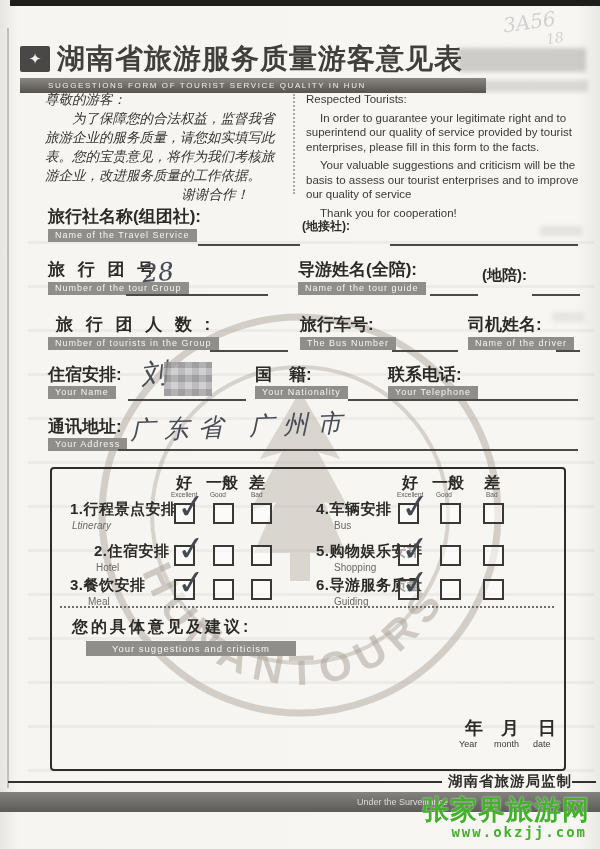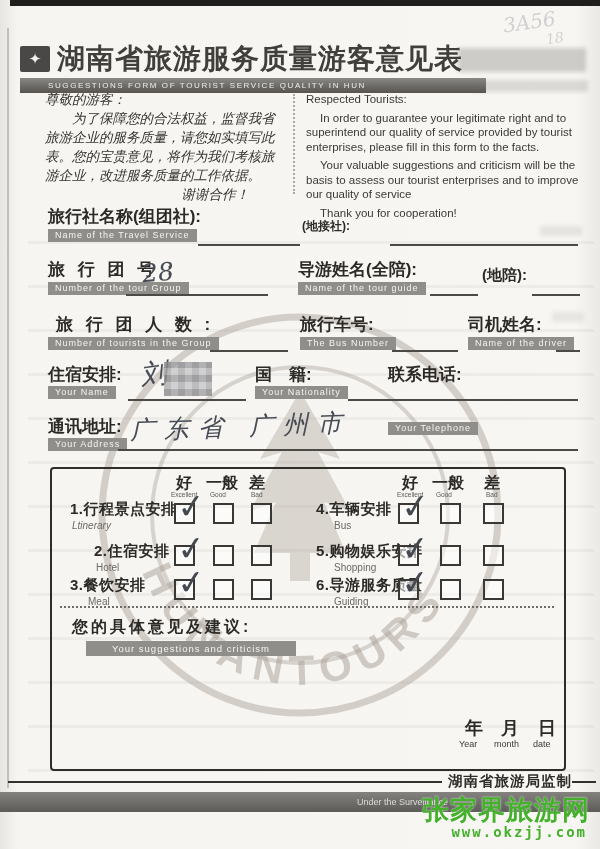--- a/index.html
+++ b/index.html
@@ -134,21 +134,21 @@
   <div class="abs uline" style="left:556px;top:350px;width:24px;"></div>
 
   <div class="abs lbl" style="left:48px;top:363px;">住宿安排:</div>
   <div class="abs enbox" style="left:48px;top:386px;">Your Name</div>
   <div class="abs hw" style="left:140px;top:356px;font-size:27px;transform:rotate(-8deg);">刘</div>
   <div class="abs mosaic" style="left:164px;top:362px;width:48px;height:34px;"></div>
   <div class="abs uline" style="left:128px;top:399px;width:118px;"></div>
   <div class="abs lbl" style="left:255px;top:363px;">国　籍:</div>
   <div class="abs enbox" style="left:255px;top:386px;">Your Nationality</div>
   <div class="abs lbl" style="left:388px;top:363px;">联系电话:</div>
-  <div class="abs enbox" style="left:388px;top:386px;margin-top:36px;">Your Telephone</div>
+  <div class="abs enbox" style="left:388px;top:386px;">Your Telephone</div>
   <div class="abs uline" style="left:348px;top:399px;width:230px;"></div>
 
   <div class="abs lbl" style="left:48px;top:415px;">通讯地址:</div>
   <div class="abs enbox" style="left:48px;top:438px;">Your Address</div>
   <div class="abs hw" style="left:130px;top:410px;font-size:25px;letter-spacing:9px;transform:rotate(-2deg);">广东省 广州市</div>
   <div class="abs uline" style="left:118px;top:449px;width:460px;"></div>
 
   <div class="abs ratebox"></div>
 
   <div class="abs rhdr" style="left:176px;top:473px;">好</div>

